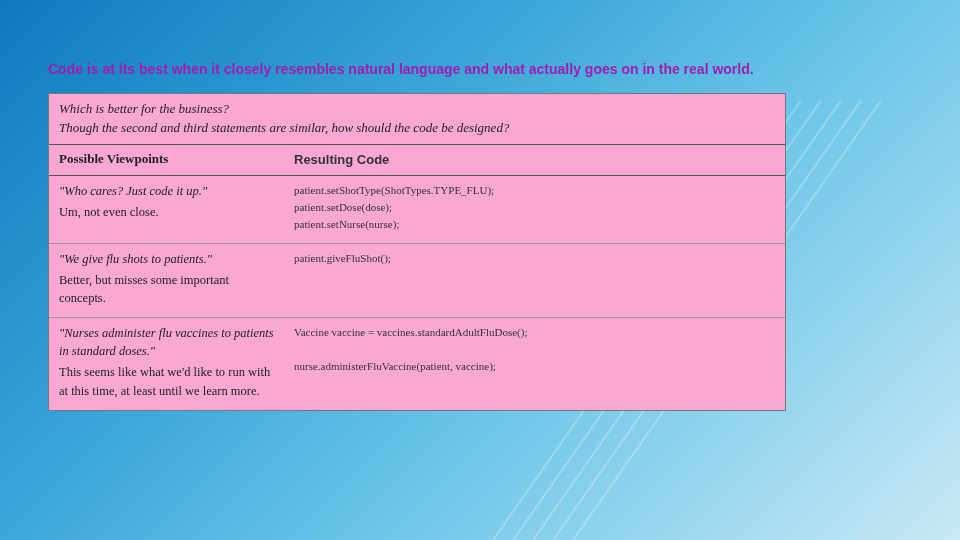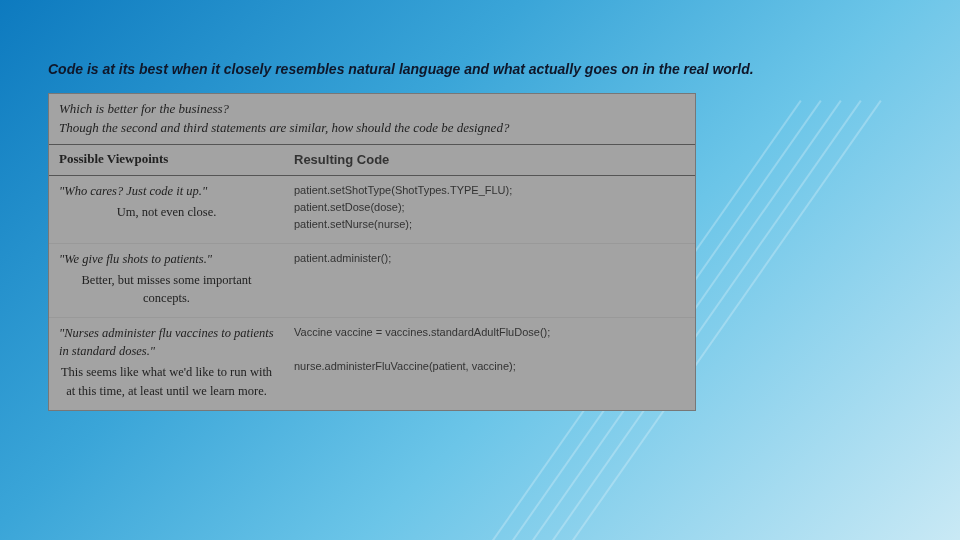--- a/index.html
+++ b/index.html
@@ -47,30 +47,29 @@
   .title {
     font-size: 24px;
     font-weight: 400;
     color: #1a1a1a;
     margin-bottom: 22px;
     font-family: Arial, sans-serif;
   }
   .subtitle {
     font-size: 14px;
     font-weight: 700;
-    color: #0f172a;
+    color: #a21caf;
     line-height: 1.35;
     max-width: 740px;
     margin-bottom: 14px;
-    font-style: italic;
   }
 
   .tablewrap {
-    background: #a3a3a3;
-    width: 648px;
+    background: #f9a8d4;
+    width: 738px;
     border: 1px solid #777;
     font-family: Georgia, 'Times New Roman', serif;
     color: #222;
   }
   .question-block {
     padding: 6px 10px 6px 10px;
     border-bottom: 1px solid #555;
   }
   .question-block p {
     font-style: italic;
@@ -94,35 +93,34 @@
   .col1 {
     width: 235px;
     flex-shrink: 0;
     padding: 6px 10px 10px 10px;
     font-size: 12.5px;
     line-height: 1.45;
   }
   .col2 {
     flex: 1;
     padding: 6px 10px 10px 10px;
-    font-family: Liberation Sans, sans-serif;
+    font-family: Liberation Serif, serif;
     font-size: 11px;
     line-height: 1.55;
     color: #333;
     white-space: pre-line;
   }
   .quote {
     font-style: italic;
     display: block;
     margin-bottom: 3px;
   }
   .comment {
     display: block;
     font-style: normal;
-    text-align: center;
   }
 </style>
 </head>
 <body>
 
 <div class="diag-lines">
   <span></span>
     <span></span>
     <span></span>
     <span></span>
@@ -150,21 +148,21 @@
       <div class="col2">patient.setShotType(ShotTypes.TYPE_FLU);
 patient.setDose(dose);
 patient.setNurse(nurse);</div>
     </div>
 
     <div class="row">
       <div class="col1">
         <span class="quote">"We give flu shots to patients."</span>
         <span class="comment">Better, but misses some important concepts.</span>
       </div>
-      <div class="col2">patient.administer();</div>
+      <div class="col2">patient.giveFluShot();</div>
     </div>
 
     <div class="row">
       <div class="col1">
         <span class="quote">"Nurses administer flu vaccines to patients in standard doses."</span>
         <span class="comment">This seems like what we'd like to run with at this time, at least until we learn more.</span>
       </div>
       <div class="col2">Vaccine vaccine = vaccines.standardAdultFluDose();
 
 nurse.administerFluVaccine(patient, vaccine);</div>

